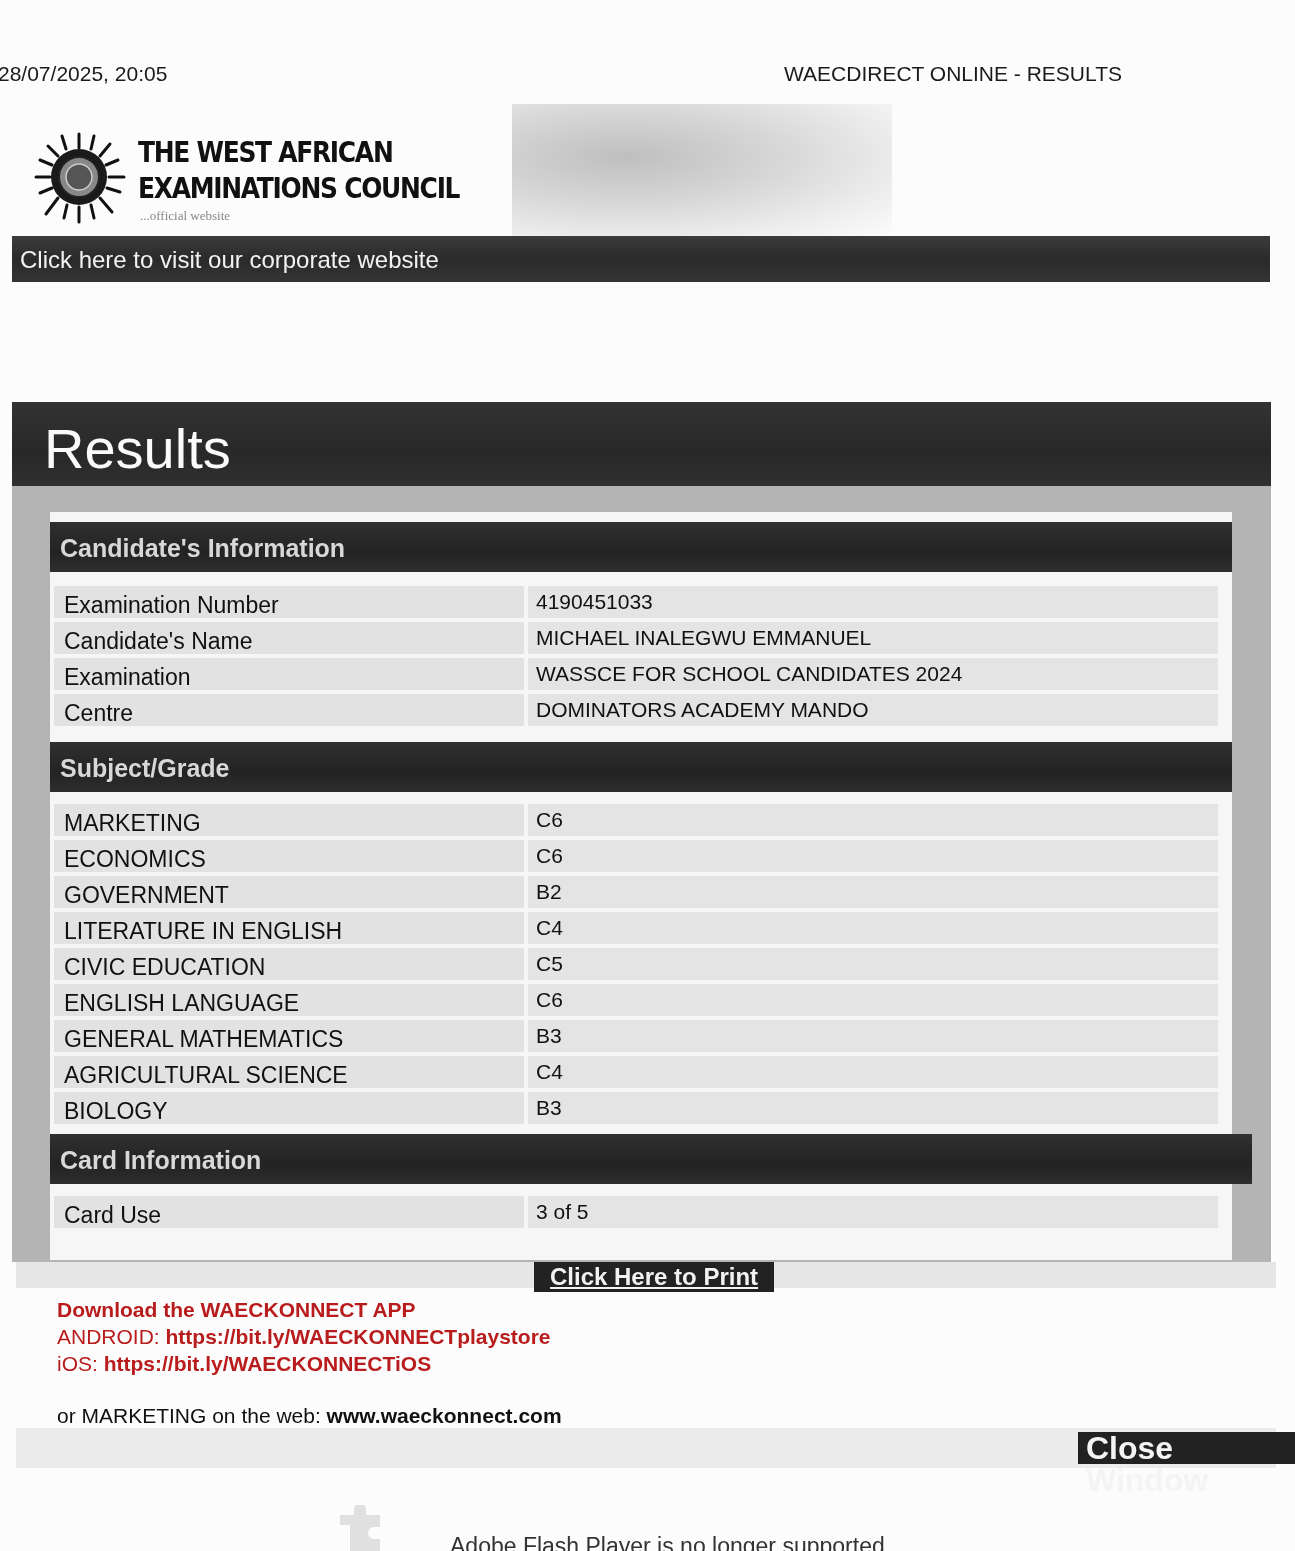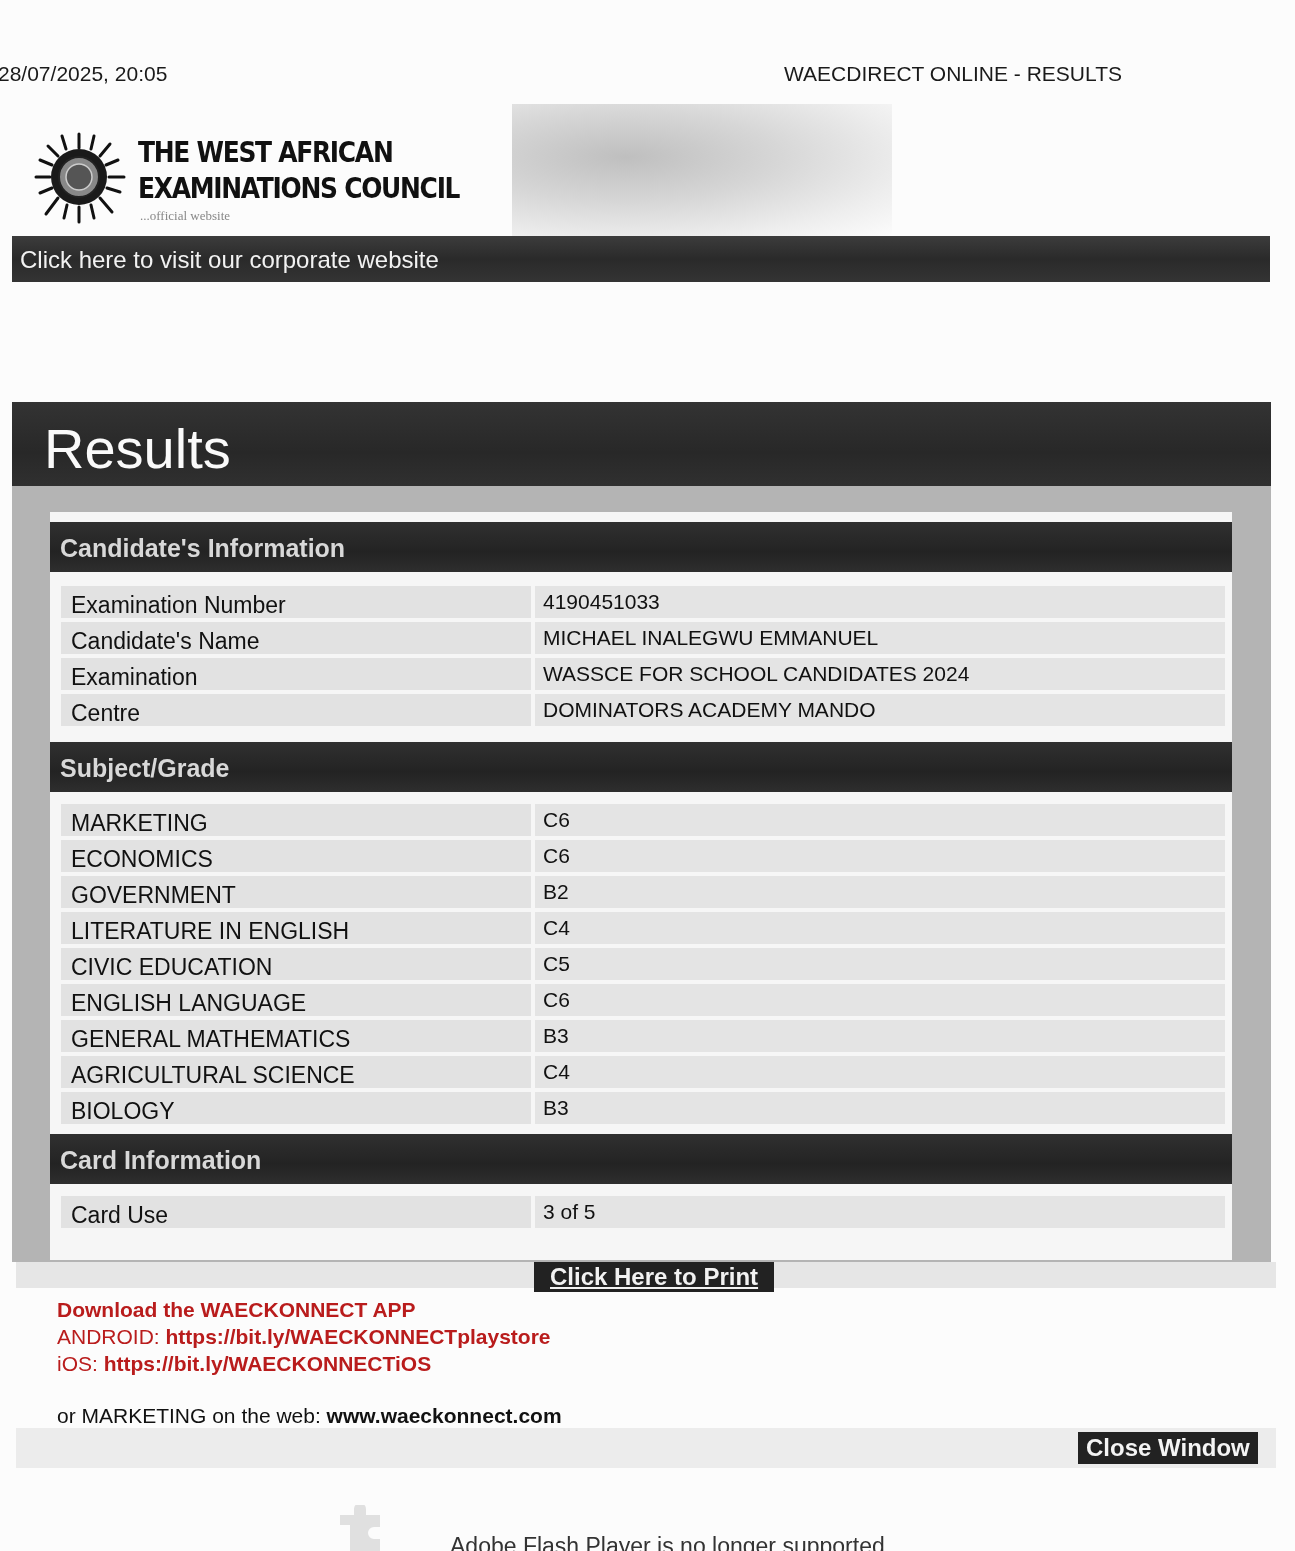--- a/index.html
+++ b/index.html
@@ -30,38 +30,38 @@
   .results-frame { position: absolute; top: 402px; left: 12px; width: 1259px; height: 860px; background: #b4b4b4; }
   .results-head { position: absolute; top: 0; left: 0; width: 100%; height: 84px;
     background: linear-gradient(180deg,#333,#282828 60%,#303030); }
   .results-title { position: absolute; left: 32px; top: 14px; font-size: 56px; color: #fafafa; }
   .results-inner { position: absolute; top: 110px; left: 38px; width: 1182px; height: 748px; background: #f6f6f6; }
 
   .section-bar { position: absolute; left: 0; width: 1182px; height: 50px;
     background: linear-gradient(180deg,#303030,#232323 60%,#2e2e2e); }
   .section-title { position: absolute; left: 10px; top: 12px; font-size: 25px; font-weight: bold; color: #d8d8d8; }
 
-  .rows { position: absolute; left: 11px; width: 1164px; }
+  .rows { position: absolute; left: 4px; width: 1164px; }
   .row { position: relative; height: 36px; margin-bottom: 0; }
   .row .lbl-cell { position: absolute; left: 0; top: 2px; width: 470px; height: 32px; background: #e2e2e2; }
   .row .val-cell { position: absolute; left: 474px; top: 2px; width: 690px; height: 32px; background: #e4e4e4; }
   .row .lbl { position: absolute; left: 10px; top: 6px; font-size: 23px; color: #111; }
   .row .val { position: absolute; left: 8px; top: 4px; font-size: 21px; color: #111; }
 
   .print-strip { position: absolute; top: 1262px; left: 16px; width: 1260px; height: 26px; background: #e6e6e6; }
   .print-btn { position: absolute; left: 534px; top: 1262px; height: 30px; padding: 0 16px; background: #222;
     color: #f2f2f2; font-size: 24px; font-weight: bold; text-decoration: underline; line-height: 30px; }
 
   .app-info { position: absolute; top: 1296px; left: 57px; font-size: 21px; line-height: 27px; color: #b91c1c; }
   .app-info b { font-weight: bold; }
   .register { position: absolute; top: 1404px; left: 57px; font-size: 21px; color: #111; }
 
   .close-strip { position: absolute; top: 1428px; left: 16px; width: 1260px; height: 40px; background: #ececec; }
   .close-btn { position: absolute; top: 1432px; left: 1078px; height: 32px; padding: 0 8px; background: #222;
-    color: #f4f4f4; font-size: 24px; font-weight: bold; line-height: 32px; }
+    color: #f4f4f4; font-size: 32px; font-weight: bold; line-height: 32px; }
 
   .flash-icon { position: absolute; top: 1505px; left: 336px; width: 50px; height: 46px; }
   .flash-msg { position: absolute; top: 1533px; left: 450px; font-size: 23px; color: #333; }
 </style>
 </head>
 <body>
 
 <div class="print-header">
   <span class="print-date">28/07/2025, 20:05</span>
   <span class="print-title">WAECDIRECT ONLINE - RESULTS</span>
@@ -220,21 +220,21 @@
       <div class="row">
         <div class="lbl-cell">
             <span class="lbl">BIOLOGY</span>
           </div>
         <div class="val-cell">
             <span class="val">B3</span>
           </div>
       </div>
     </div>
 
-    <div class="section-bar" style="top:622px;">
+    <div class="section-bar" style="top:622px;padding-left:20px;">
       <div class="section-title">Card Information</div>
     </div>
     <div class="rows" style="top:682px;text-align:center;">
       <div class="row">
         <div class="lbl-cell">
             <span class="lbl">Card Use</span>
           </div>
         <div class="val-cell">
             <span class="val">3 of 5</span>
           </div>

